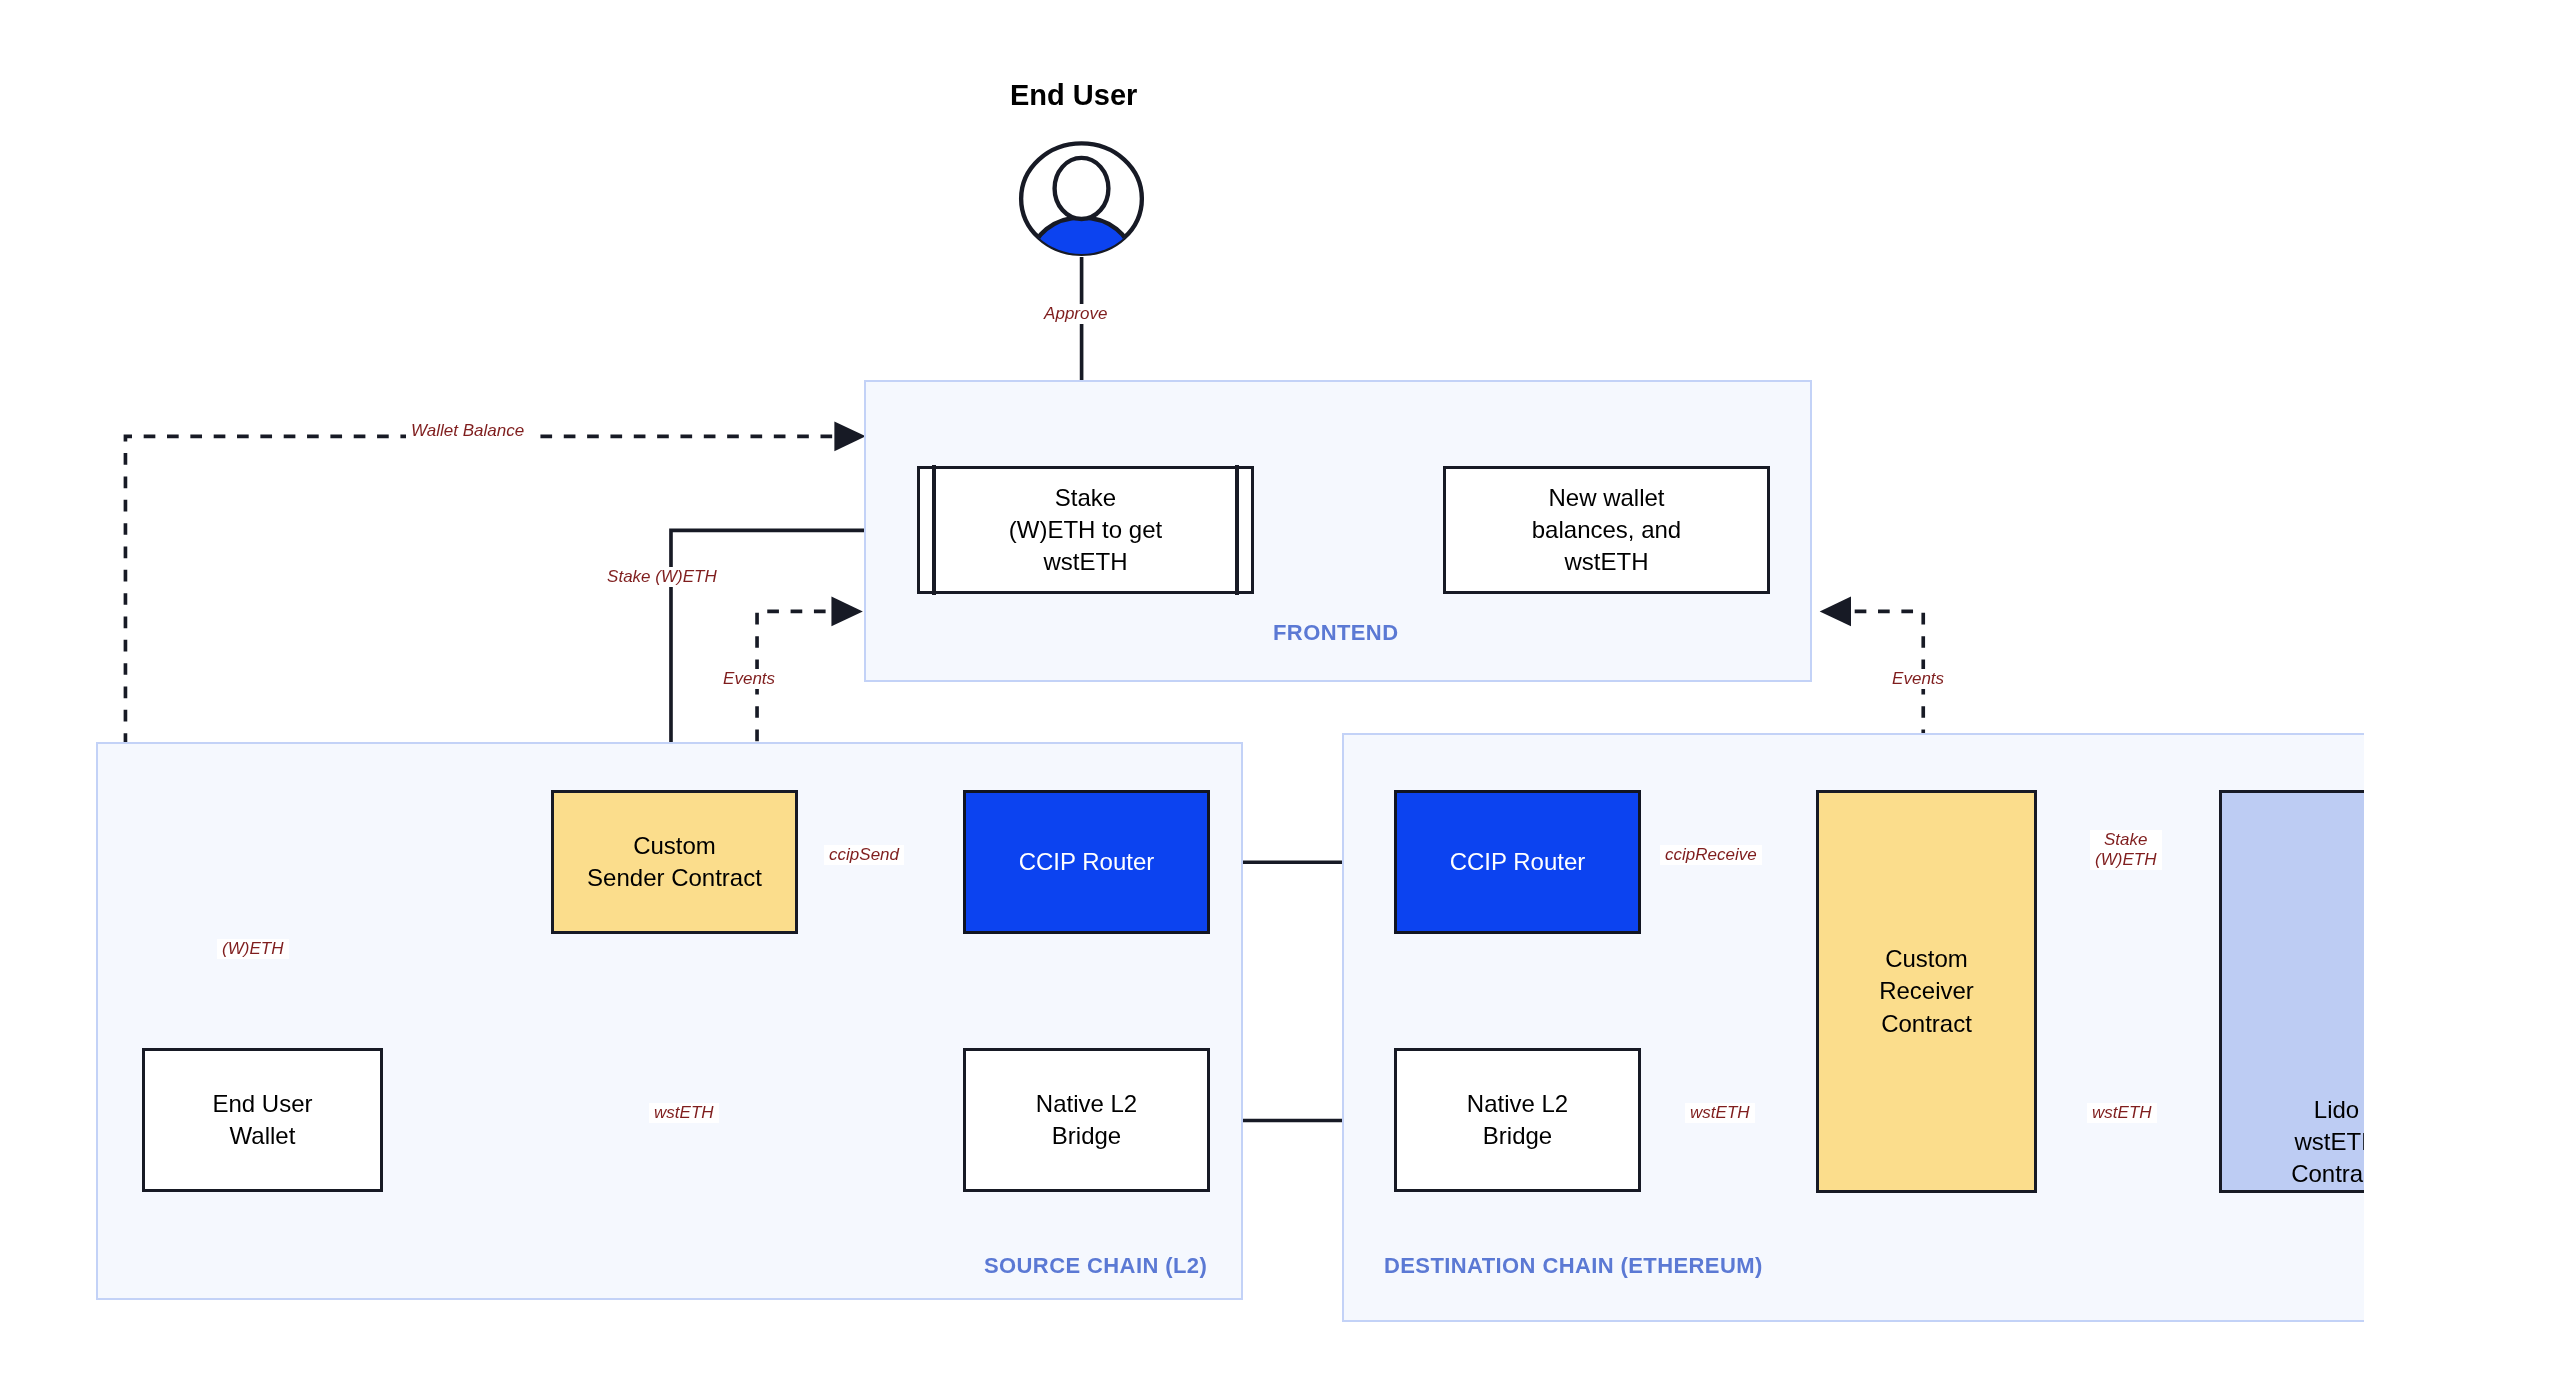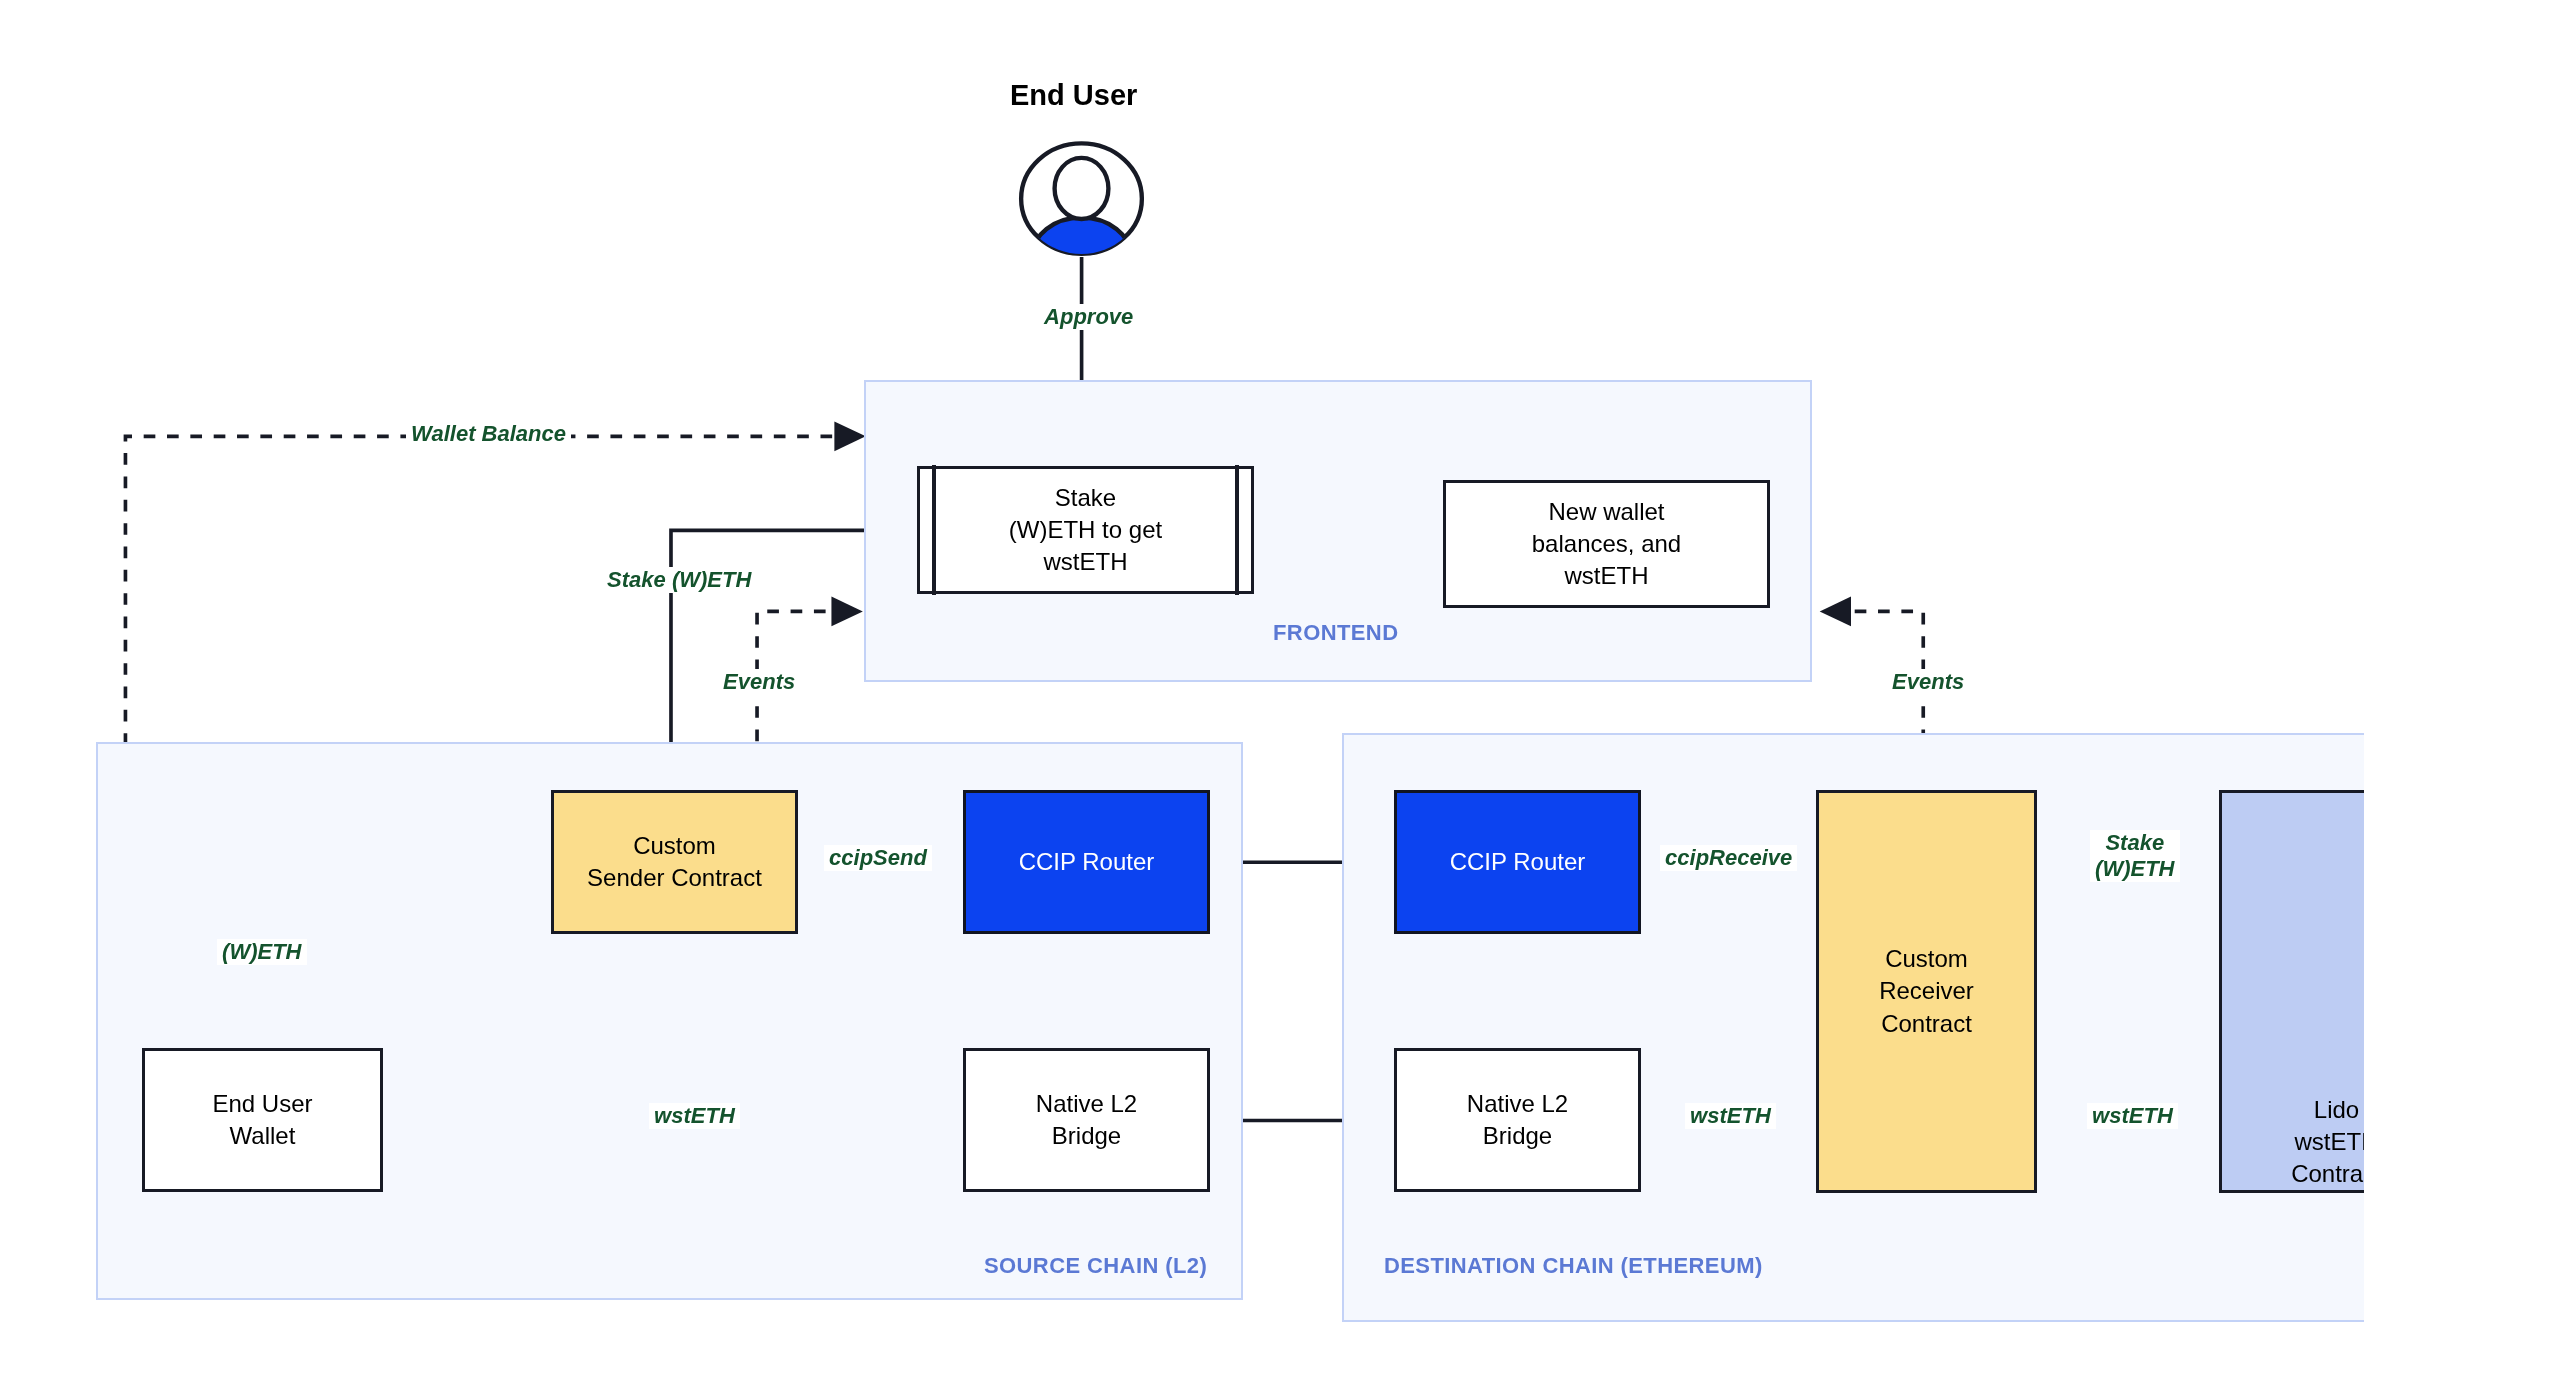--- a/index.html
+++ b/index.html
@@ -18,22 +18,22 @@
   .node.blue{background:#0c43f0;color:#ffffff;border-color:#111522;text-align:right;}
   .node.lilac{background:#bdccf3;}
   .node .txt{padding:0 7.3px;white-space:pre-line;}
 
   
   .node.subroutine::before,.node.subroutine::after{
     content:"";position:absolute;top:-3.6px;bottom:-3.6px;width:3.6px;background:#171a25;}
   .node.subroutine::before{left:12.4px;}
   .node.subroutine::after{right:12.4px;}
 
-  .edge-label{position:absolute;font-style:italic;font-size:22px;color:#14532d;
-              white-space:nowrap;background:#ffffff;padding:0 5.1px;font-weight:bold;}
+  .edge-label{position:absolute;font-style:italic;font-size:17px;color:#7f1d1d;
+              white-space:nowrap;background:#ffffff;padding:0 5.1px;}
   .edge-label.two-line{line-height:1.18;text-align:center;white-space:pre-line;}
 
   .title{position:absolute;font-size:29px;font-weight:bold;color:#000;white-space:nowrap;}
 
   .actor{position:absolute;}
 </style>
 </head>
 <body>
 
 <div id="stage">
@@ -102,21 +102,21 @@
 
   <div class="panel" style="left:1342px;top:733px;width:1147px;height:589px;"></div>
   <div class="panel-label" style="left:1384px;top:1253px;">DESTINATION CHAIN (ETHEREUM)</div>
 
   <div class="node subroutine" style="left:917px;top:466px;width:337px;height:128px;">
     <span class="txt">Stake
 (W)ETH to get
 wstETH</span>
   </div>
 
-  <div class="node" style="left:1443px;top:480px;width:327px;height:128px;">
+  <div class="node" style="left:1443px;top:466px;width:327px;height:128px;">
     <span class="txt">New wallet
 balances, and
 wstETH</span>
   </div>
 
   <div class="node yellow" style="left:551px;top:790px;width:247px;height:144px;">
     <span class="txt">Custom
 Sender Contract</span>
   </div>
 

